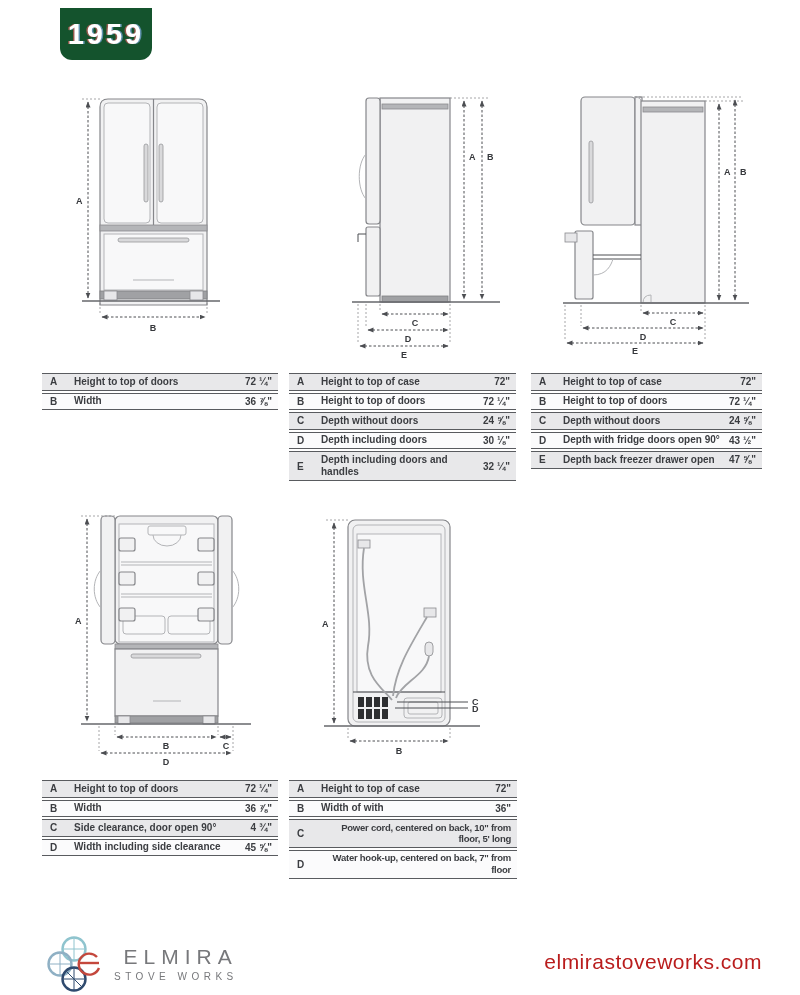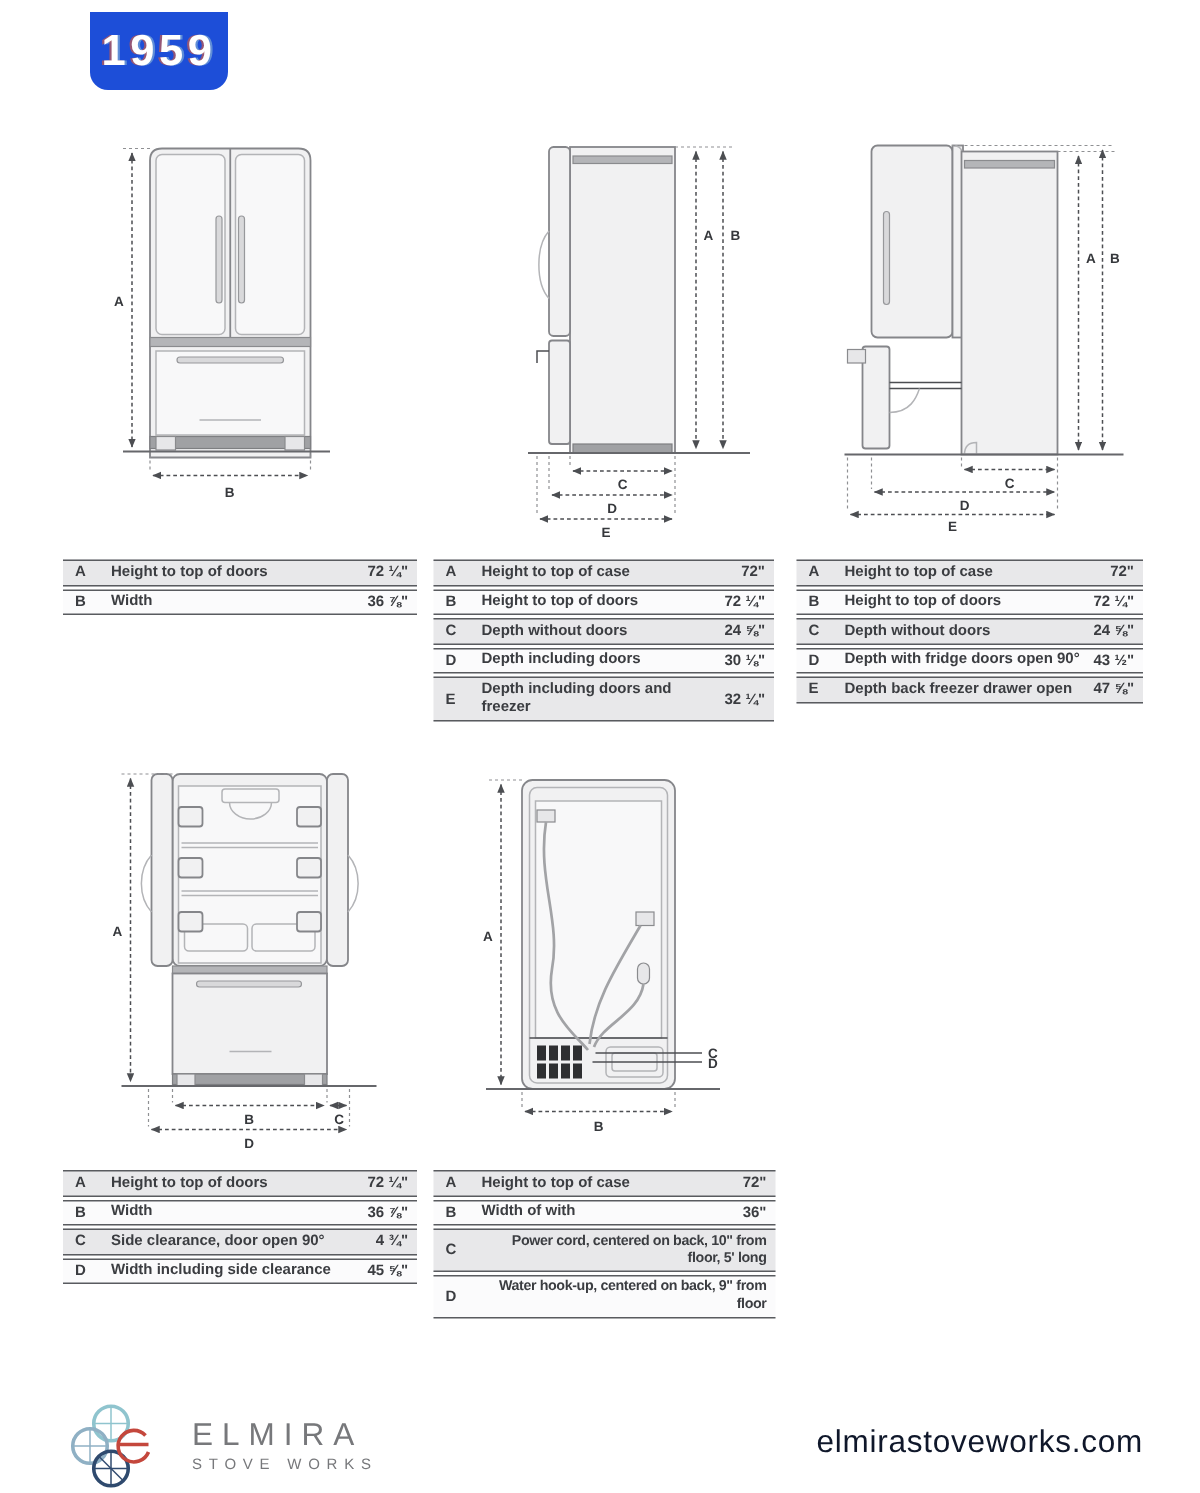--- a/index.html
+++ b/index.html
@@ -1,20 +1,20 @@
 <!DOCTYPE html>
 <html><head>
 <meta charset="utf-8">
 <style>
   html,body{margin:0;padding:0;background:#ffffff;}
   .page{position:relative;width:800px;height:995px;background:#ffffff;overflow:hidden;
         font-family:"Liberation Sans",sans-serif;}
 
   
-  .badge{position:absolute;left:60px;top:8px;width:92px;height:52px;background:#1d4ed8;
+  .badge{position:absolute;left:60px;top:8px;width:92px;height:52px;background:#14532d;
          border-radius:0 0 12px 12px;display:flex;align-items:center;justify-content:center;}
   .badge span{color:#ffffff;font-size:29px;font-weight:bold;letter-spacing:3px;
               text-shadow:-1.5px 0 0 rgba(190,90,85,.75),1.5px 0 0 rgba(120,165,215,.75);}
 
   
   .diag{position:absolute;}
   svg .body{fill:#f1f1f2;stroke:#85868a;stroke-width:1.2;}
   svg .inner{fill:#f8f8f9;stroke:#b3b4b7;stroke-width:1;}
   svg .lite{fill:none;stroke:#b3b4b7;stroke-width:1;}
   svg .band{fill:#b4b5b8;stroke:#8a8b8e;stroke-width:.8;}
@@ -40,24 +40,24 @@
   .tlabel.tight{font-size:9.5px;letter-spacing:-0.25px;text-align:right;}
   .tvalue{margin-left:auto;padding-left:6px;white-space:nowrap;}
   .t1{left:42px;top:373px;width:236px;}
   .t2{left:289px;top:373px;width:227px;}
   .t3{left:531px;top:373px;width:231px;}
   .t4{left:42px;top:780px;width:236px;}
   .t5{left:289px;top:780px;width:228px;}
 
   
   .footer-logo{position:absolute;left:44px;top:933px;display:flex;align-items:center;}
-  .brand-text{margin-left:22px;color:#77787b;}
+  .brand-text{margin-left:8px;color:#77787b;text-align:right;}
   .brand-name{font-size:21px;letter-spacing:6px;line-height:1;}
   .brand-sub{font-size:10px;letter-spacing:4.5px;margin-top:4px;}
-  .website{position:absolute;right:38px;top:950px;font-size:21px;color:#0f172a;letter-spacing:.5px;}
+  .website{position:absolute;right:38px;top:950px;font-size:21px;color:#b91c1c;letter-spacing:.5px;}
 </style>
 </head>
 <body>
 
 <div class="page">
 
   <div class="badge">
     <span>1959</span>
   </div>
 
@@ -276,21 +276,21 @@
       <span class="tlabel">Depth without doors</span>
       <span class="tvalue">24 ⅝"</span>
     </div>
     <div class="trow even">
       <span class="tletter">D</span>
       <span class="tlabel">Depth including doors</span>
       <span class="tvalue">30 ⅛"</span>
     </div>
     <div class="trow odd">
       <span class="tletter">E</span>
-      <span class="tlabel">Depth including doors and freezer</span>
+      <span class="tlabel">Depth including doors and handles</span>
       <span class="tvalue">32 ¼"</span>
     </div>
   </div>
 
   <div class="spec-table t3">
     <div class="trow odd">
       <span class="tletter">A</span>
       <span class="tlabel">Height to top of case</span>
       <span class="tvalue">72"</span>
     </div>
@@ -349,21 +349,21 @@
       <span class="tletter">B</span>
       <span class="tlabel">Width of with</span>
       <span class="tvalue">36"</span>
     </div>
     <div class="trow odd">
       <span class="tletter">C</span>
       <span class="tlabel tight">Power cord, centered on back, 10" from floor, 5' long</span>
     </div>
     <div class="trow even">
       <span class="tletter">D</span>
-      <span class="tlabel tight">Water hook-up, centered on back, 9" from floor</span>
+      <span class="tlabel tight">Water hook-up, centered on back, 7" from floor</span>
     </div>
   </div>
 
   <div class="footer-logo">
     <svg width="62" height="62" viewBox="0 0 62 62">
       <g fill="none" stroke-width="2.4">
         <circle cx="30" cy="16" r="11.5" stroke="#8fc4ce"></circle>
         <line x1="30" y1="5" x2="30" y2="27" stroke="#8fc4ce" stroke-width="1"></line>
         <line x1="19" y1="16" x2="41" y2="16" stroke="#8fc4ce" stroke-width="1"></line>
         <circle cx="16" cy="31" r="11.5" stroke="#8fb0c4"></circle>

